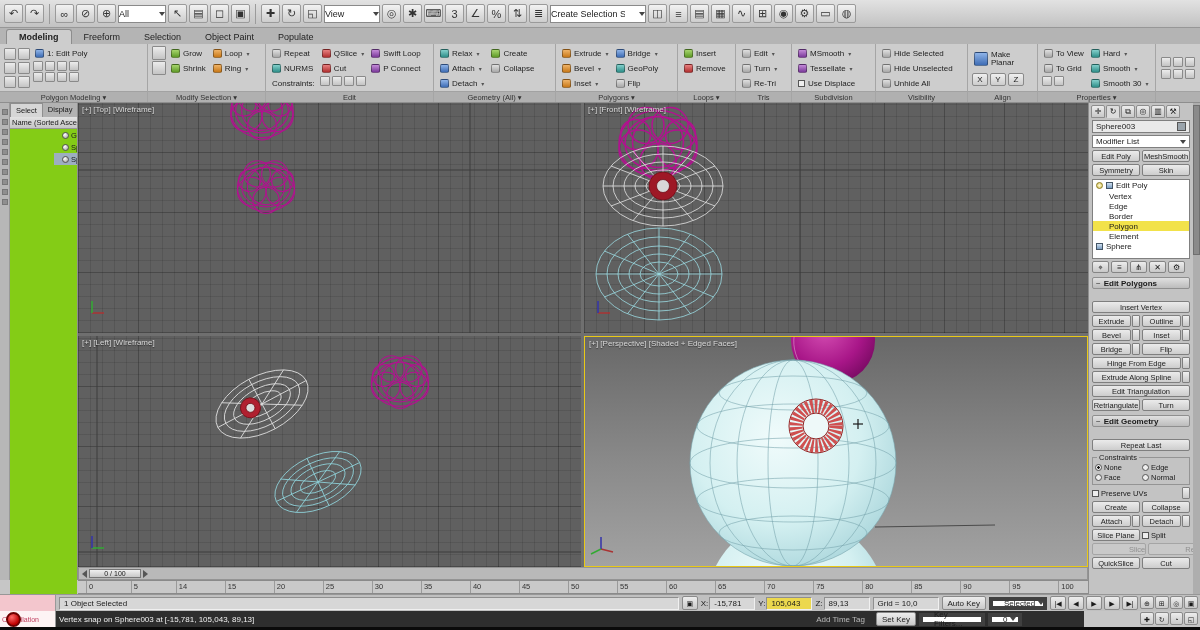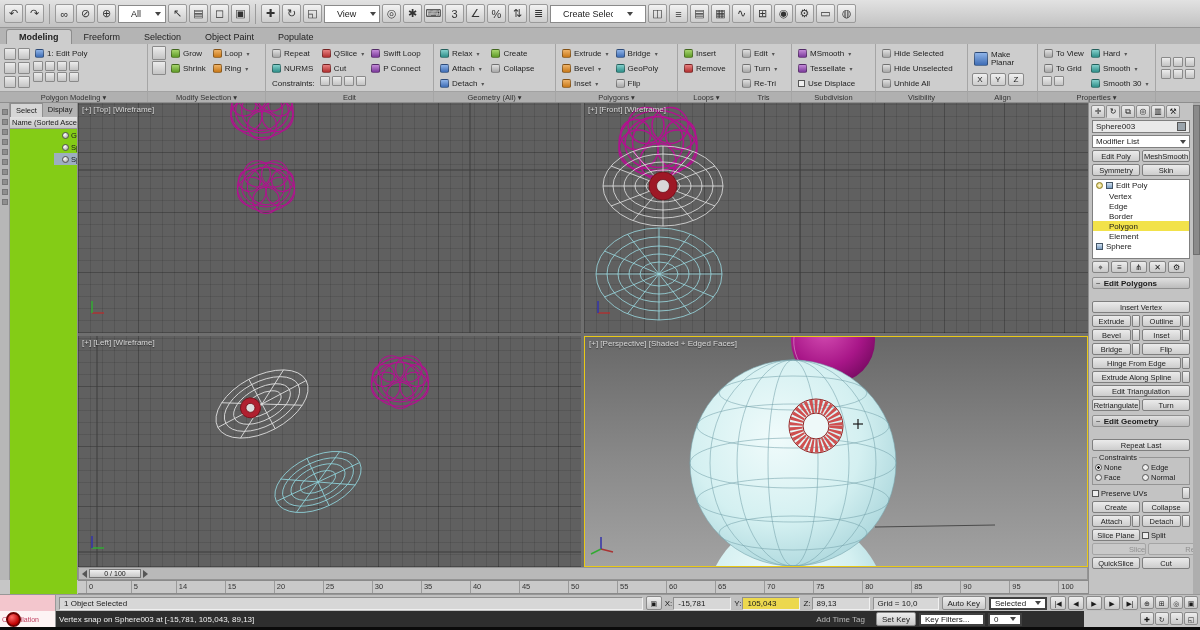--- a/index.html
+++ b/index.html
@@ -11,21 +11,21 @@
   
   .mtoolbar { left:0; top:0; width:1200px; height:28px;
     background:linear-gradient(#e2e2e2,#c2c2c2); border-bottom:1px solid #979797;
     display:flex; align-items:center; gap:2px; padding:0 4px; }
   .tgrp { display:flex; gap:2px; }
   .tbtn { width:19px; height:19px; border:1px solid #9a9a9a; border-radius:2px;
     background:linear-gradient(#f2f2f2,#cdcdcd); display:flex; align-items:center;
     justify-content:center; font-size:11px; color:#333; }
   .tsep { width:1px; height:20px; background:#9b9b9b; margin:0 3px; }
   .dd { height:18px; background:#fff; border:1px solid #8a8a8a; display:flex;
-    align-items:center; padding:0 12px; gap:14px; color:#222; }
+    align-items:center; padding:0 0; gap:14px; color:#222; }
   .dar { width:0; height:0; border-left:3px solid transparent; border-right:3px solid transparent;
     border-top:4px solid #444; margin-left:auto; }
 
   
   .rtabs { left:0; top:28px; width:1200px; height:16px; background:#b4b4b4;
     display:flex; align-items:flex-end; padding-left:6px; }
   .rtab { padding:2px 12px; font-size:9px; color:#222; }
   .rtab.active { background:#cdcdcd; border:1px solid #8d8d8d; border-bottom:none;
     border-radius:3px 3px 0 0; font-weight:bold; }
   .ribbon { left:0; top:44px; width:1200px; height:59px; background:#cdcdcd;
@@ -153,30 +153,30 @@
     border-top:1px solid #979797; display:flex; align-items:center; gap:3px; padding:0 62px 0 0; }
   .srow2 { left:0; top:611px; width:1084px; height:16px; background:#2e2e2e;
     display:flex; align-items:center; gap:3px; padding:0 62px 0 0; }
   .listener1 { width:56px; height:100%; background:#f3c6cd; border-right:1px solid #999; flex:none; }
   .listener2 { width:56px; height:100%; background:#fdf3f4; border-right:1px solid #999; flex:none;
     color:#c04060; font-size:7px; display:flex; align-items:center; padding-left:2px; }
   .sfield { background:#d7d7d7; border:1px solid #8f8f8f; border-bottom-color:#f0f0f0;
     border-right-color:#f0f0f0; height:13px; display:flex; align-items:center; padding:0 4px;
     font-size:8px; white-space:nowrap; overflow:hidden; }
   .coord { display:flex; align-items:center; gap:1px; font-size:8px; }
-  .coord .sfield { width:58px; }
+  .coord .sfield { width:46px; }
   .coord .yel { background:#ecd84e; }
   .sbtn { height:14px; border:1px solid #8a8a8a; border-radius:2px; font-size:8px;
     background:linear-gradient(#ededed,#c9c9c9); padding:0 5px; line-height:13px; white-space:nowrap; }
   .pbtn { width:16px; height:14px; border:1px solid #8a8a8a; border-radius:2px;
     background:linear-gradient(#ededed,#c9c9c9); font-size:7px; text-align:center; line-height:13px; }
   .prompt { color:#f0f0f0; font-size:8px; white-space:nowrap; overflow:hidden; flex:1; }
   .timetag { color:#b9b9b9; font-size:8px; white-space:nowrap; margin-right:8px; }
-  .w-dd { background:#fff; border:2px solid #404040; height:13px; display:flex; align-items:center;
-    gap:3px; padding:0 4px; font-size:8px; }
+  .w-dd { background:#fff; border:4px solid #404040; height:13px; display:flex; align-items:center;
+    gap:3px; padding:0 11px; font-size:8px; }
   .navgrid { position:absolute; right:2px; top:596px; width:58px; height:30px; display:grid;
     grid-template-columns:repeat(4,1fr); gap:1px; z-index:6; }
   .navgrid .pbtn { width:auto; height:13px; }
   .blackbar { left:0; top:627px; width:1200px; height:3px; background:#0a0a0a; }
   .recdot { left:6px; top:612px; width:15px; height:15px; border-radius:50%;
     background:radial-gradient(circle at 35% 30%, #ff6a6a, #c00000 70%); border:2px solid #6e0000; z-index:20; }
 </style>
 </head>
 <body>
 

